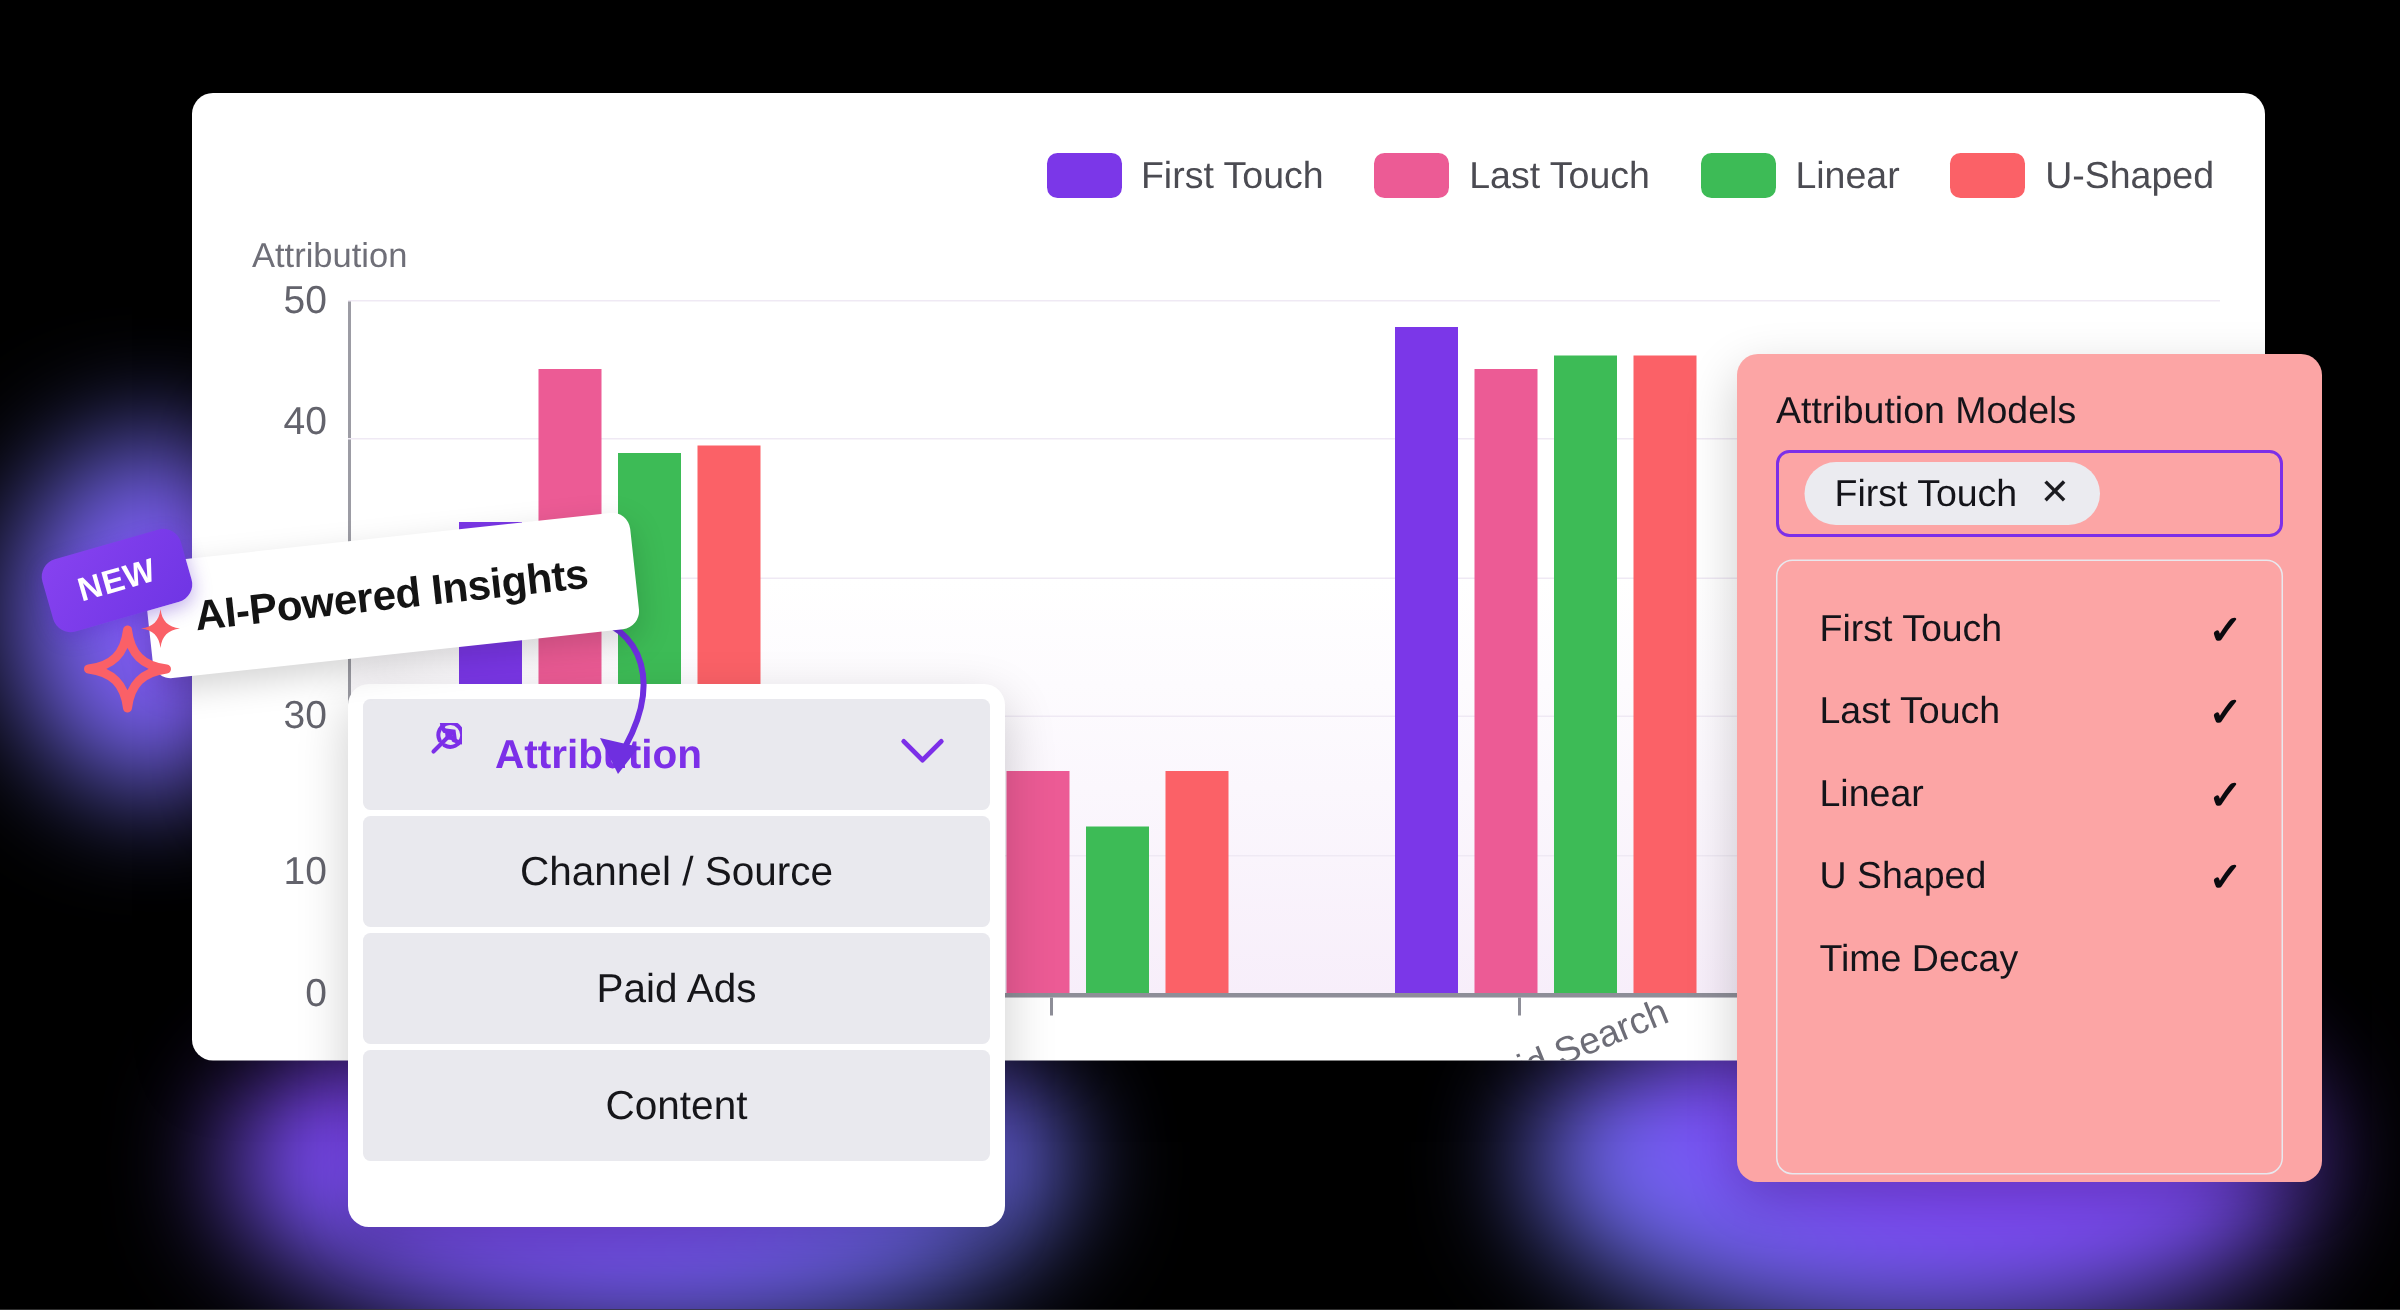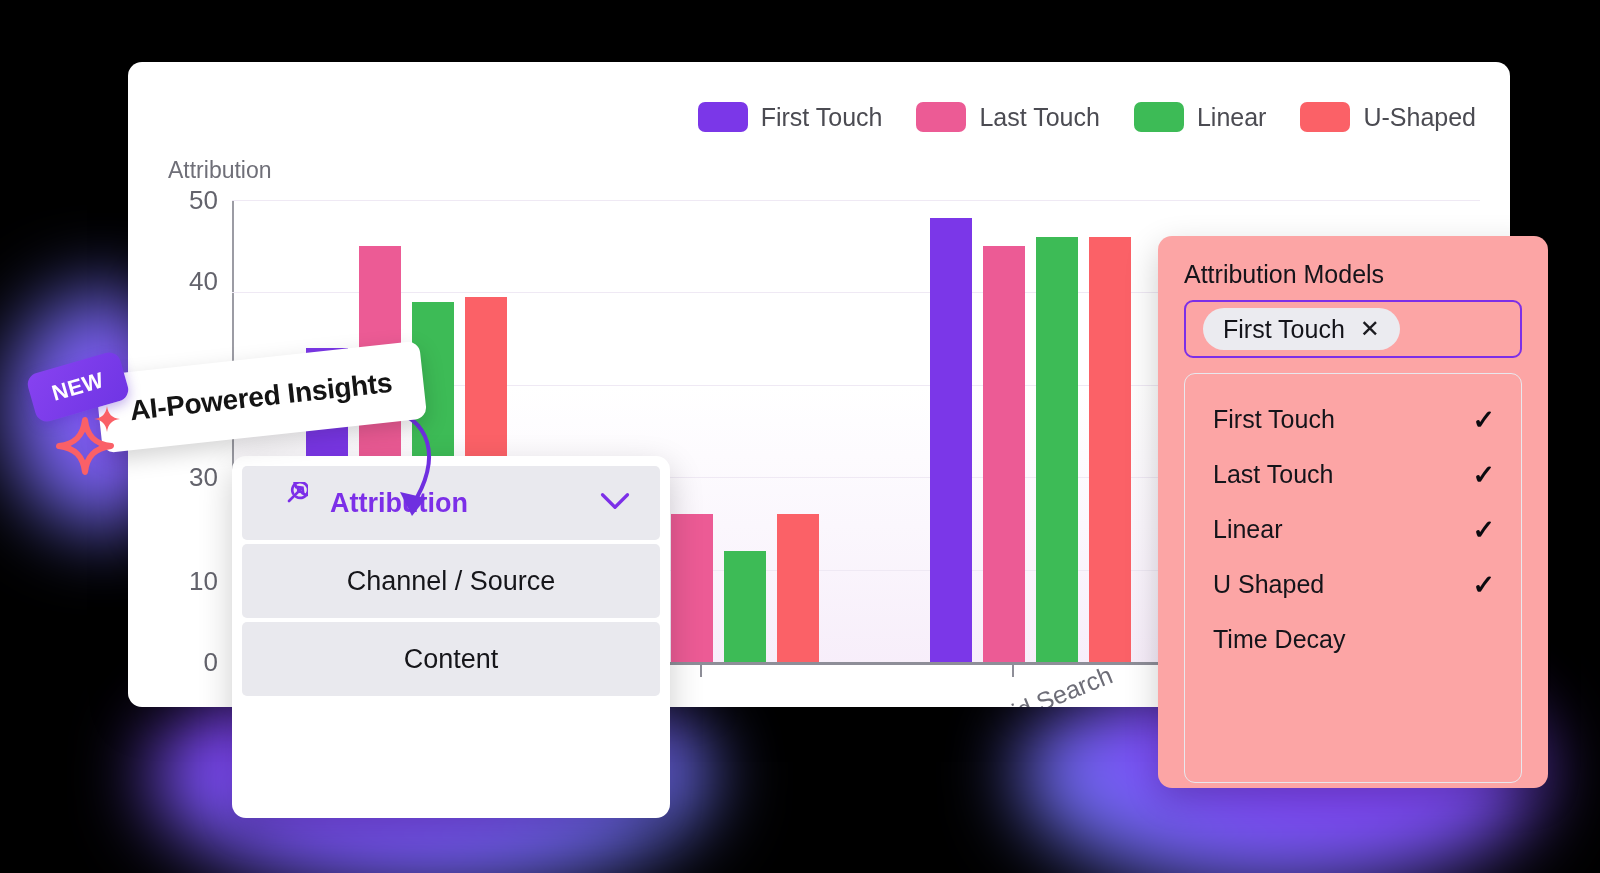--- a/index.html
+++ b/index.html
@@ -258,20 +258,23 @@
         <svg width="30" height="20" viewBox="0 0 24 14" fill="none" stroke="#7c2fe8" stroke-width="2.6" stroke-linecap="round" stroke-linejoin="round">
           <path d="M2 2l10 10L22 2"></path>
         </svg>
       </span>
     </div>
     <div id="attr-options">
         <div class="attr-row opt">
           <span class="attr-opt-label">Channel / Source</span>
         </div>
         <div class="attr-row opt">
+          <span class="attr-opt-label">Paid Ads</span>
+        </div>
+        <div class="attr-row opt">
           <span class="attr-opt-label">Content</span>
         </div>
       </div>
   </div>
 
   <svg class="arrow-svg" width="120" height="140" viewBox="0 0 120 140">
     <path d="M14 10 C 62 20, 72 60, 42 108" fill="none" stroke="#6f2fe0" stroke-width="4" stroke-linecap="round"></path>
     <path d="M42 118 L 30 94 L 56 100 Z" fill="#6f2fe0"></path>
   </svg>
 

